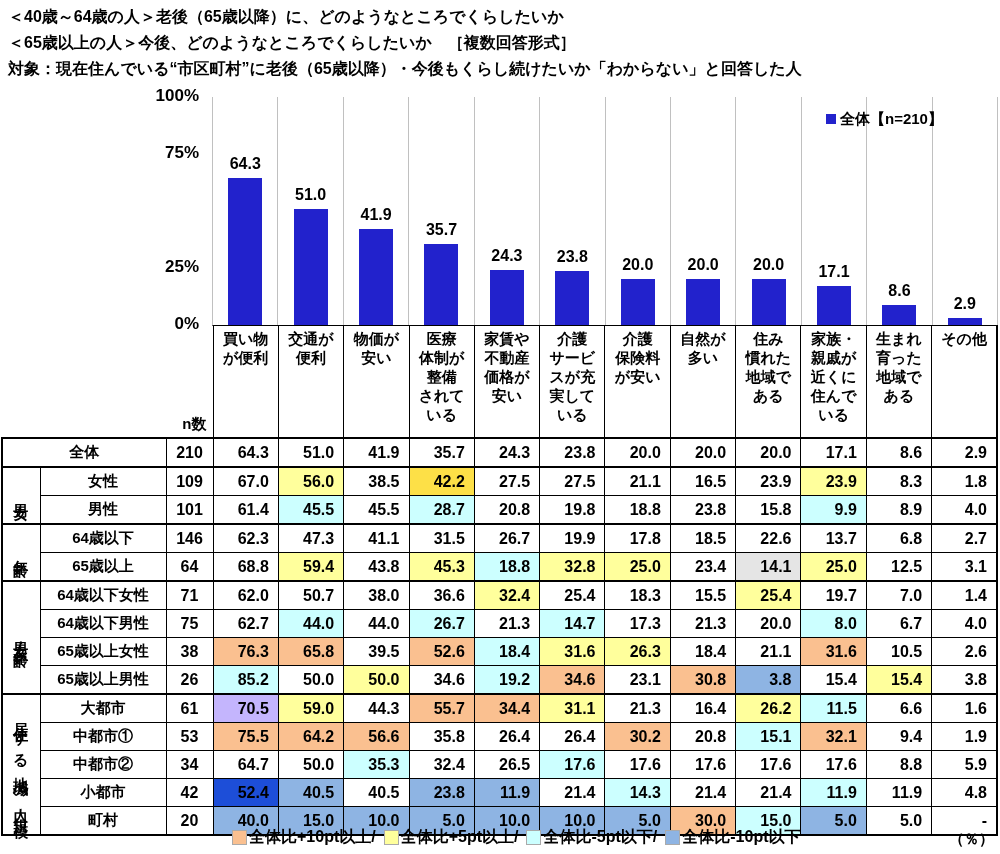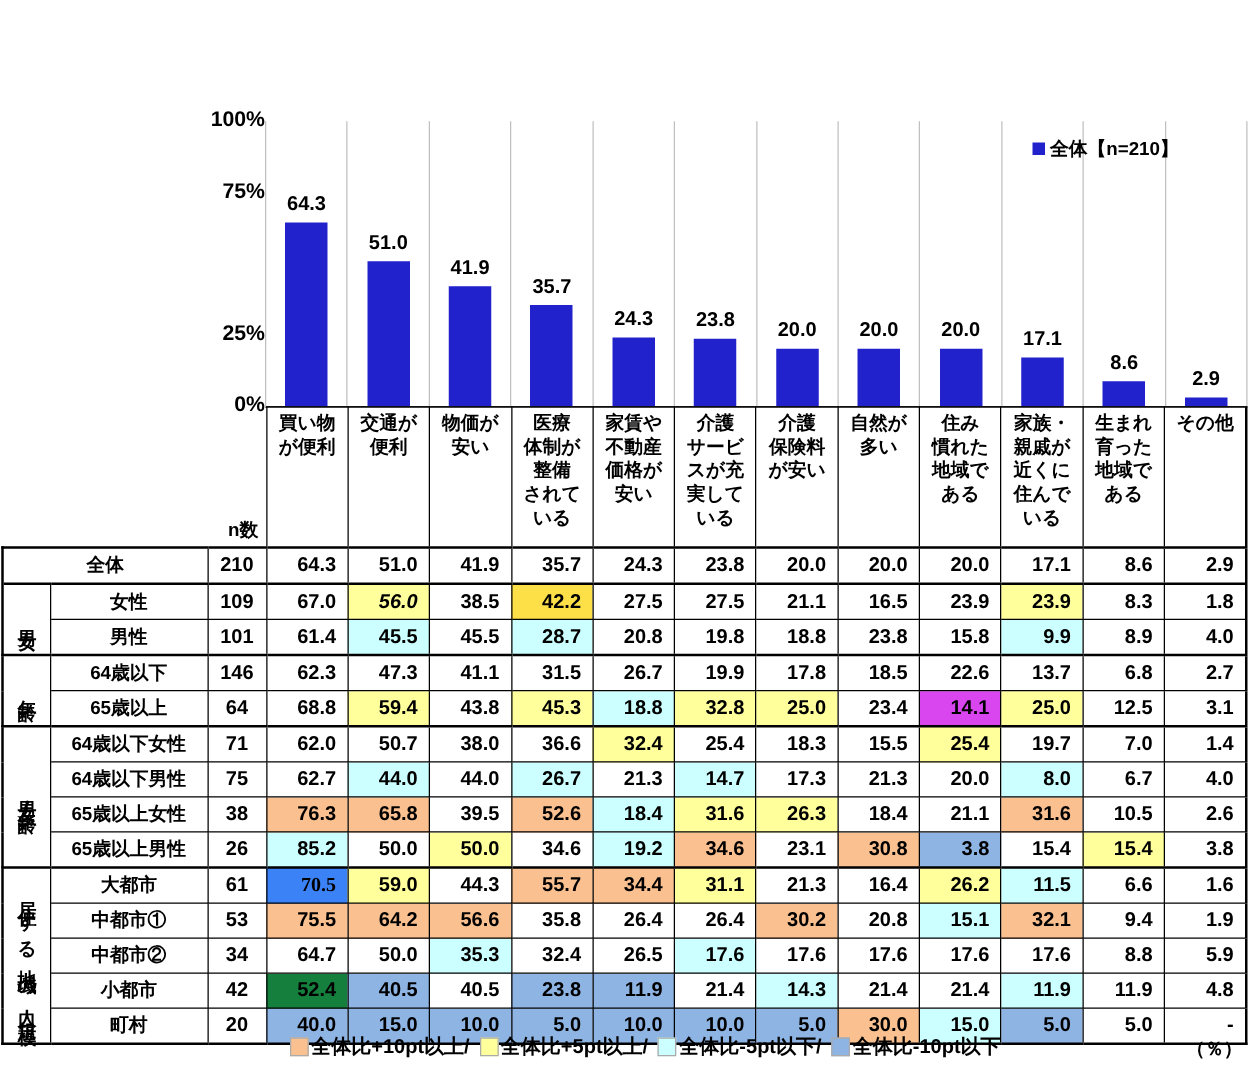--- a/index.html
+++ b/index.html
@@ -1,21 +1,21 @@
 <!DOCTYPE html>
 <html><head>
 <meta charset="utf-8">
 <style>
   html,body{margin:0;padding:0;}
   .page{position:relative;width:1000px;height:854px;background:#fff;overflow:hidden;
         font-family:"Liberation Sans",sans-serif;font-weight:bold;color:#000;}
   
   .titles{position:absolute;left:8px;top:4px;font-size:16px;line-height:26px;white-space:nowrap;}
   
-  .ytick{position:absolute;left:16px;width:196px;text-align:right;font-size:17px;height:22px;}
+  .ytick{position:absolute;left:3px;width:196px;text-align:right;font-size:17px;height:22px;}
   .t0{top:86px}.t1{top:143px}.t2{top:200px}.t3{top:257px}.t4{top:314px}
   .plot{position:absolute;left:212px;top:97px;width:785px;height:228px;
         border-left:1px solid #c0c0c0;border-bottom:1.5px solid #000;display:flex;}
   .slot{flex:1;position:relative;border-right:1px solid #c0c0c0;}
   .bar{position:absolute;bottom:0;left:50%;transform:translateX(-50%);width:34px;}
   .bar-label{position:absolute;left:0;width:100%;text-align:center;font-size:16px;}
   .legend{position:absolute;left:826px;top:110px;font-size:15px;white-space:nowrap;}
   .legend .mark{display:inline-block;width:10px;height:10px;margin-right:4px;}
   
   table{position:absolute;left:1px;top:325px;width:997px;border-collapse:collapse;table-layout:fixed;}
@@ -38,20 +38,25 @@
   .flegend{position:absolute;left:224px;top:827px;display:flex;align-items:center;font-size:16px;}
   .flegend .swatch{width:15px;height:15px;margin:0 2px 0 8px;border:1px solid #aaa;box-sizing:border-box;}
   .flegend .flitem{display:flex;align-items:center;}
   .unit{position:absolute;right:6px;top:830px;font-size:15px;}
 </style>
 </head>
 <body>
 
 <div class="page">
 
+  <div class="titles">
+    <div>＜40歳～64歳の人＞老後（65歳以降）に、どのようなところでくらしたいか</div>
+    <div>＜65歳以上の人＞今後、どのようなところでくらしたいか　［複数回答形式］</div>
+    <div>対象：現在住んでいる“市区町村”に老後（65歳以降）・今後もくらし続けたいか「わからない」と回答した人</div>
+  </div>
 
   <div class="ytick t0">100%</div>
   <div class="ytick t1">75%</div>
   <div class="ytick t3">25%</div>
   <div class="ytick t4">0%</div>
 
   <div class="plot">
       <div class="slot">
         <div class="bar-label" style="bottom: 151.604px;">64.3</div>
         <div class="bar" style="height: 146.604px; background: rgb(34, 34, 204);"></div>
@@ -183,21 +188,21 @@
           <td class="val">20.0</td>
           <td class="val">17.1</td>
           <td class="val">8.6</td>
           <td class="val">2.9</td>
         </tr>
         <tr class="gs">
           <td class="glab" rowspan="2"><span style="height: 46px;">男女</span></td>
           <td class="rlab">女性</td>
           <td class="nval">109</td>
           <td class="val">67.0</td>
-          <td class="val" style="background: rgb(255, 255, 156); font-style: italic;">56.0</td>
+          <td class="val" style="background: rgb(255, 255, 156);">56.0</td>
           <td class="val">38.5</td>
           <td class="val" style="background: #fde047;">42.2</td>
           <td class="val">27.5</td>
           <td class="val">27.5</td>
           <td class="val">21.1</td>
           <td class="val">16.5</td>
           <td class="val">23.9</td>
           <td class="val" style="background: rgb(255, 255, 156);">23.9</td>
           <td class="val">8.3</td>
           <td class="val">1.8</td>
@@ -239,21 +244,21 @@
           <td class="rlab">65歳以上</td>
           <td class="nval">64</td>
           <td class="val">68.8</td>
           <td class="val" style="background: rgb(255, 255, 156);">59.4</td>
           <td class="val">43.8</td>
           <td class="val" style="background: rgb(255, 255, 156);">45.3</td>
           <td class="val" style="background: rgb(204, 255, 255);">18.8</td>
           <td class="val" style="background: rgb(255, 255, 156);">32.8</td>
           <td class="val" style="background: rgb(255, 255, 156);">25.0</td>
           <td class="val">23.4</td>
-          <td class="val" style="background: #d946ef;">14.1</td>
+          <td class="val" style="background: #e5e5e5;">14.1</td>
           <td class="val" style="background: rgb(255, 255, 156);">25.0</td>
           <td class="val">12.5</td>
           <td class="val">3.1</td>
         </tr>
         <tr class="gs">
           <td class="glab" rowspan="4"><span style="height: 100px;">男女・年齢</span></td>
           <td class="rlab">64歳以下女性</td>
           <td class="nval">71</td>
           <td class="val">62.0</td>
           <td class="val">50.7</td>
@@ -313,21 +318,21 @@
           <td class="val" style="background: rgb(250, 192, 144);">30.8</td>
           <td class="val" style="background: rgb(142, 180, 227);">3.8</td>
           <td class="val">15.4</td>
           <td class="val" style="background: rgb(255, 255, 156);">15.4</td>
           <td class="val">3.8</td>
         </tr>
         <tr class="gs">
           <td class="glab" rowspan="5"><span style="height: 127px; letter-spacing: 5px;">居住する地域の人口規模</span></td>
           <td class="rlab">大都市</td>
           <td class="nval">61</td>
-          <td class="val" style="background: #3b82f6; font-family: Liberation Serif, serif;">70.5</td>
+          <td class="val" style="background: #c4b5fd;">70.5</td>
           <td class="val" style="background: rgb(255, 255, 156);">59.0</td>
           <td class="val">44.3</td>
           <td class="val" style="background: rgb(250, 192, 144);">55.7</td>
           <td class="val" style="background: rgb(250, 192, 144);">34.4</td>
           <td class="val" style="background: rgb(255, 255, 156);">31.1</td>
           <td class="val">21.3</td>
           <td class="val">16.4</td>
           <td class="val" style="background: rgb(255, 255, 156);">26.2</td>
           <td class="val" style="background: rgb(204, 255, 255);">11.5</td>
           <td class="val">6.6</td>
@@ -361,21 +366,21 @@
           <td class="val">17.6</td>
           <td class="val">17.6</td>
           <td class="val">17.6</td>
           <td class="val">17.6</td>
           <td class="val">8.8</td>
           <td class="val">5.9</td>
         </tr>
         <tr>
           <td class="rlab">小都市</td>
           <td class="nval">42</td>
-          <td class="val" style="background: #15803d;">52.4</td>
+          <td class="val" style="background: #1d4ed8;">52.4</td>
           <td class="val" style="background: rgb(142, 180, 227);">40.5</td>
           <td class="val">40.5</td>
           <td class="val" style="background: rgb(142, 180, 227);">23.8</td>
           <td class="val" style="background: rgb(142, 180, 227);">11.9</td>
           <td class="val">21.4</td>
           <td class="val" style="background: rgb(204, 255, 255); margin-top: 24px;">14.3</td>
           <td class="val">21.4</td>
           <td class="val">21.4</td>
           <td class="val" style="background: rgb(204, 255, 255);">11.9</td>
           <td class="val">11.9</td>

